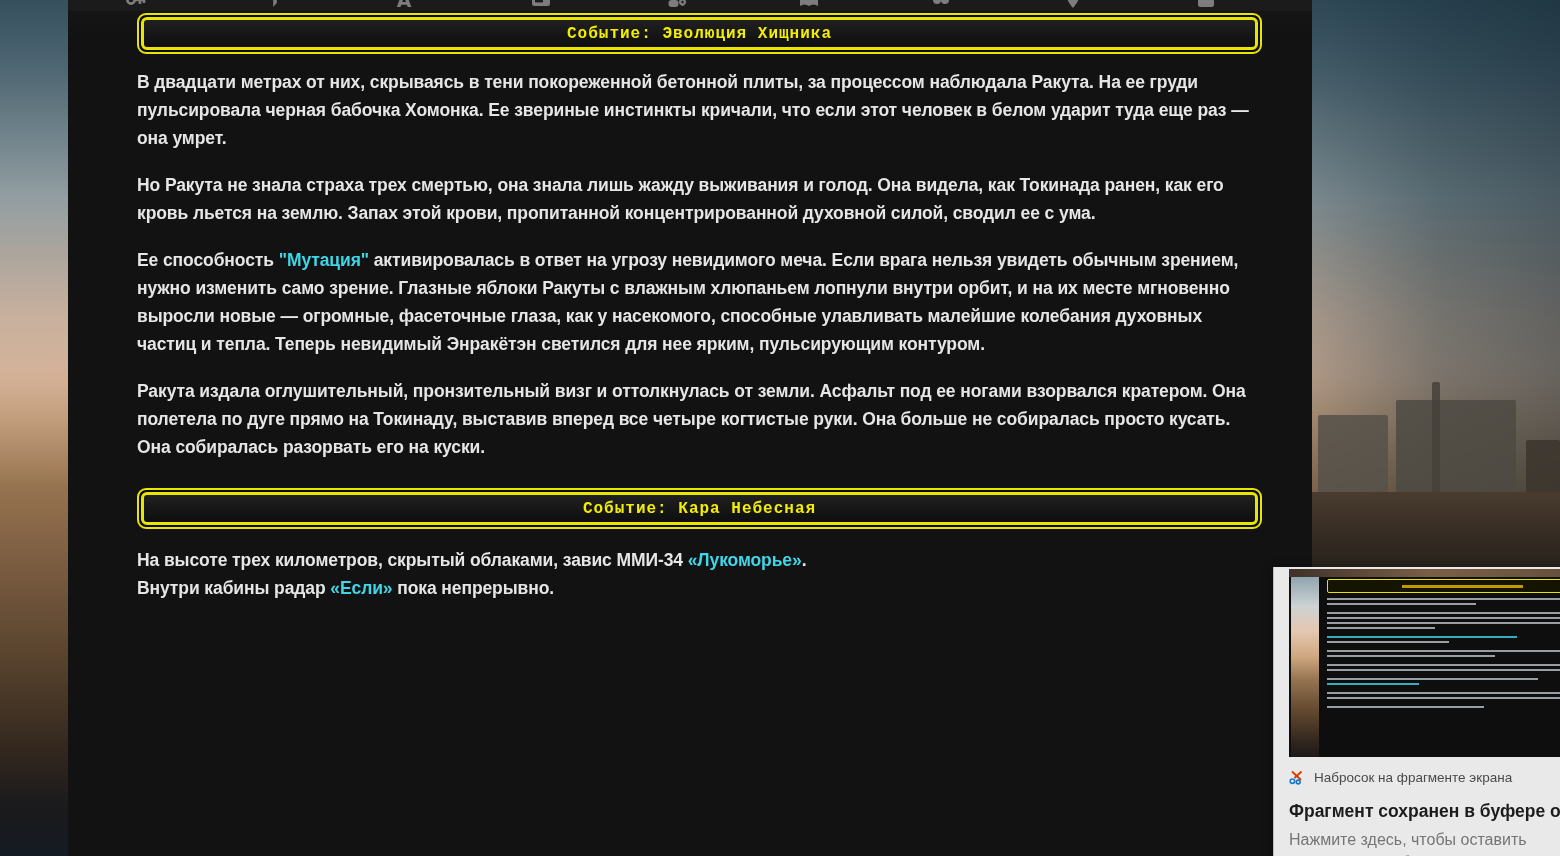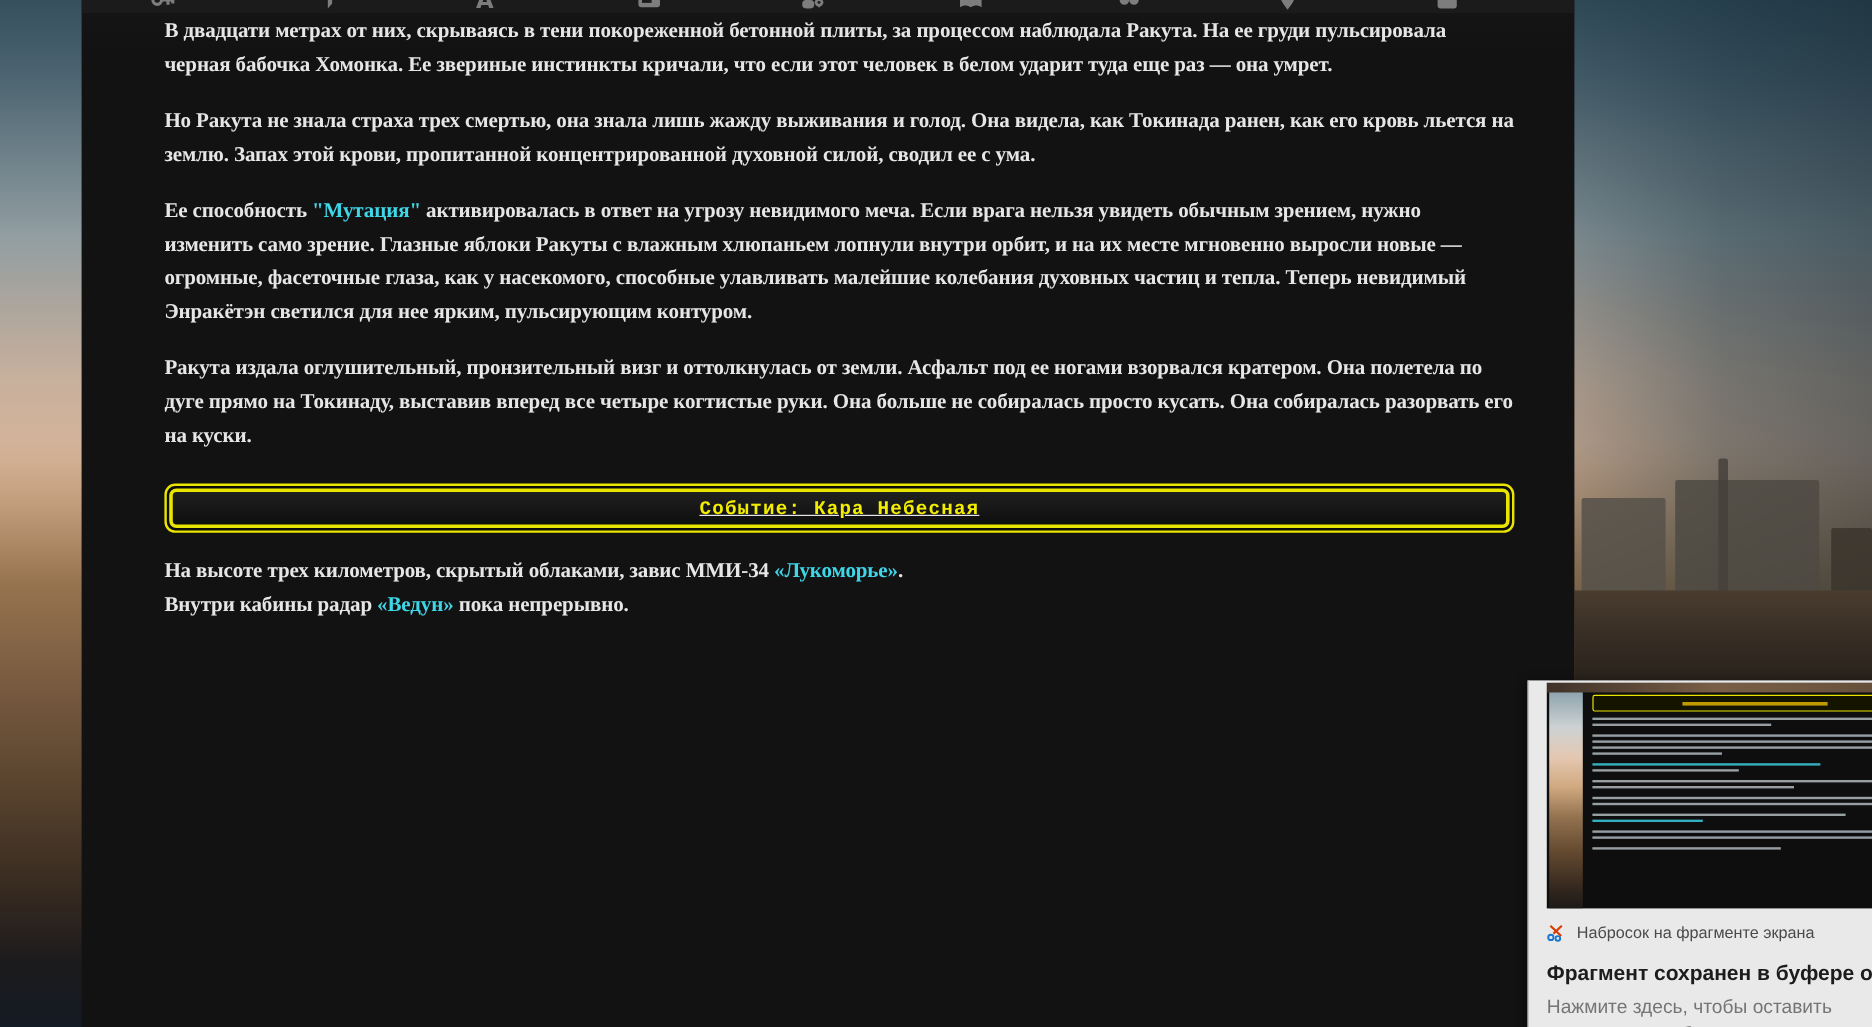--- a/index.html
+++ b/index.html
@@ -30,28 +30,28 @@
   .ground-band{position:absolute;left:1312px;right:0;top:492px;height:80px;
     background:linear-gradient(180deg,#4a3c2f,#332a22 60%,#27211b);}
   
   .page{position:absolute;left:68px;top:0;width:1244px;height:856px;
     background:linear-gradient(180deg,#161616,#121212 40px);overflow:hidden;}
   .topbar{position:relative;height:11px;background:#1b1b1b;overflow:hidden;}
   .topbar .tb-icon{position:absolute;top:-13px;width:26px;height:24px;}
   
   .content{padding:0 50px 0 69px;}
   .event-box{margin:2px 0 14px;border:2px solid #e9e500;border-radius:9px;padding:2px;background:#0b0b0b;}
-  .event-box.mid{margin:27px 0 17px;text-decoration:underline;}
+  .event-box.mid{margin:27px 0 17px;}
   .event-box-inner{border:3px solid #e9e500;border-radius:6px;
     background:linear-gradient(180deg,#202020,#0e0e0e);
     color:#f3ee00;font-family:"Liberation Mono","DejaVu Sans Mono",monospace;
     font-weight:bold;font-size:16px;line-height:1;text-align:center;
     padding:6px 0 5px;letter-spacing:1px;}
   .story{font-weight:bold;font-size:17.5px;line-height:28px;color:#e6e6e6;letter-spacing:-0.1px;}
-  .pblock{margin:0 0 19px;font-family:Liberation Serif, serif;}
+  .pblock{margin:0 0 19px;}
   .accent{color:#3fd6e8;}
   
   .toast{position:absolute;left:1273px;top:567px;width:330px;height:330px;
     background:#e9e9e9;border-left:1px solid #bdbdbd;box-shadow:-2px 0 8px rgba(0,0,0,.35);}
   .thumb{position:relative;margin:2px 0 0 15px;height:188px;background:#0e0e0e;overflow:hidden;}
   .thumb-topstrip{position:absolute;top:0;left:0;right:0;height:8px;
     background:linear-gradient(90deg,#3f3129,#7a5f46 45%,#6d553f 75%,#5c4836);}
   .thumb-photostrip{position:absolute;top:8px;bottom:0;left:2px;width:28px;
     background:linear-gradient(180deg,#90a4ae 0%,#ccd2d3 16%,#e4c8b1 30%,#cfa87f 44%,#92714f 58%,#63492f 74%,#30251d 92%,#1c1a19 100%);}
   .thumb-content{position:absolute;left:38px;right:6px;top:10px;}
@@ -112,40 +112,43 @@
         <path d="M12 3a6.3 6.3 0 0 1 6.3 6.3C18.3 13.8 12 21 12 21s-6.3-7.2-6.3-11.7A6.3 6.3 0 0 1 12 3z" fill="#7d7d7d"></path>
         <circle cx="12" cy="9.3" r="2.3" fill="#1b1b1b"></circle>
       </svg>
       <svg viewBox="0 0 24 24" class="tb-icon" style="left: 1125px;">
         <rect x="4" y="4" width="16" height="16" rx="2.5" fill="#7d7d7d"></rect>
         <rect x="8" y="4" width="8" height="5" fill="#1b1b1b"></rect>
         <rect x="10.5" y="4.8" width="2.2" height="3.4" fill="#7d7d7d"></rect>
       </svg>
     </div>
   <div class="content story">
+      <div class="event-box">
+        <div class="event-box-inner">Событие: Эволюция Хищника</div>
+      </div>
       <div class="pblock">
         <div><span>В двадцати метрах от них, скрываясь в тени покореженной бетонной плиты, за процессом наблюдала Ракута. На ее груди пульсировала черная бабочка Хомонка. Ее звериные инстинкты кричали, что если этот человек в белом ударит туда еще раз — она умрет.</span></div>
       </div>
       <div class="pblock">
         <div><span>Но Ракута не знала страха трех смертью, она знала лишь жажду выживания и голод. Она видела, как Токинада ранен, как его кровь льется на землю. Запах этой крови, пропитанной концентрированной духовной силой, сводил ее с ума.</span></div>
       </div>
       <div class="pblock">
         <div><span>Ее способность </span><span class="accent">"Мутация"</span><span> активировалась в ответ на угрозу невидимого меча. Если врага нельзя увидеть обычным зрением, нужно изменить само зрение. Глазные яблоки Ракуты с влажным хлюпаньем лопнули внутри орбит, и на их месте мгновенно выросли новые — огромные, фасеточные глаза, как у насекомого, способные улавливать малейшие колебания духовных частиц и тепла. Теперь невидимый Энракётэн светился для нее ярким, пульсирующим контуром.</span></div>
       </div>
       <div class="pblock">
         <div><span>Ракута издала оглушительный, пронзительный визг и оттолкнулась от земли. Асфальт под ее ногами взорвался кратером. Она полетела по дуге прямо на Токинаду, выставив вперед все четыре когтистые руки. Она больше не собиралась просто кусать. Она собиралась разорвать его на куски.</span></div>
       </div>
       <div class="pblock">
       </div>
       <div class="event-box mid">
         <div class="event-box-inner">Событие: Кара Небесная</div>
       </div>
       <div class="pblock">
         <div><span>На высоте трех километров, скрытый облаками, завис ММИ-34 </span><span class="accent">«Лукоморье»</span><span>.</span></div>
-        <div><span>Внутри кабины радар </span><span class="accent">«Ведун»</span><span> пока непрерывно.</span></div>
+        <div><span>Внутри кабины радар </span><span class="accent">«Если»</span><span> пока непрерывно.</span></div>
         <div></div>
       </div>
     </div>
 </div>
 
 <div class="toast">
   <div class="thumb">
     <div class="thumb-topstrip"></div>
     <div class="thumb-photostrip"></div>
     <div class="thumb-content">

